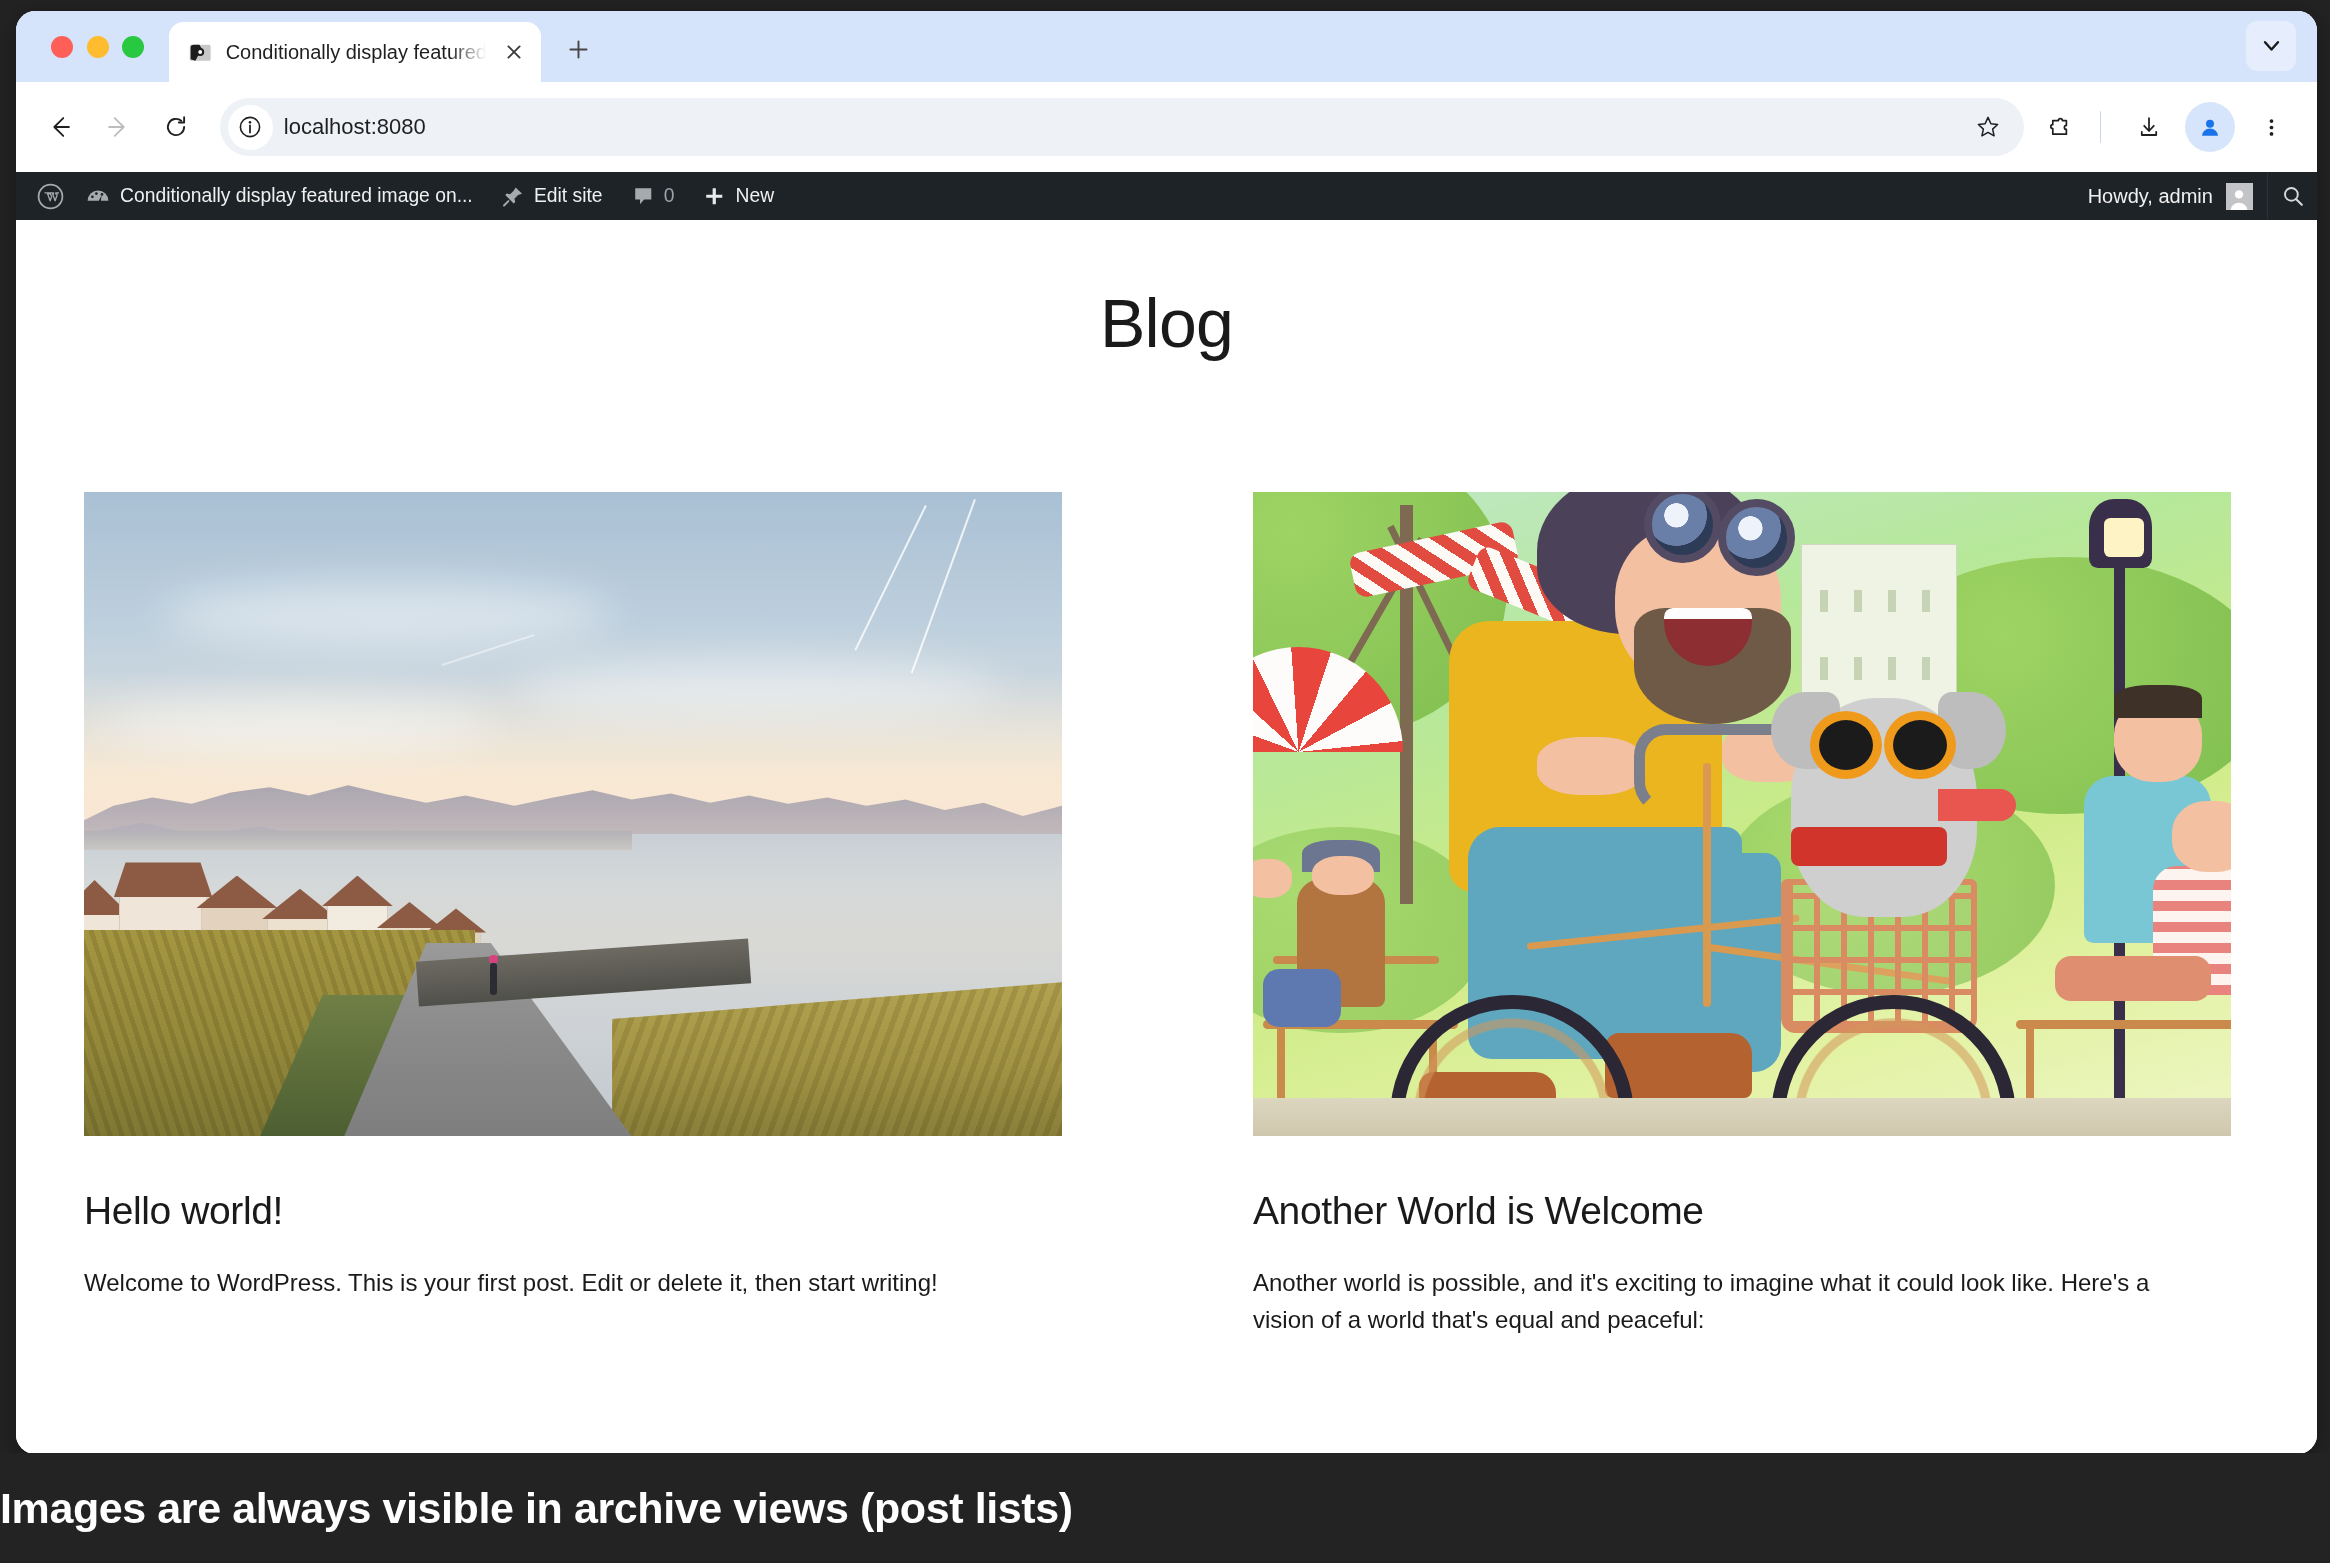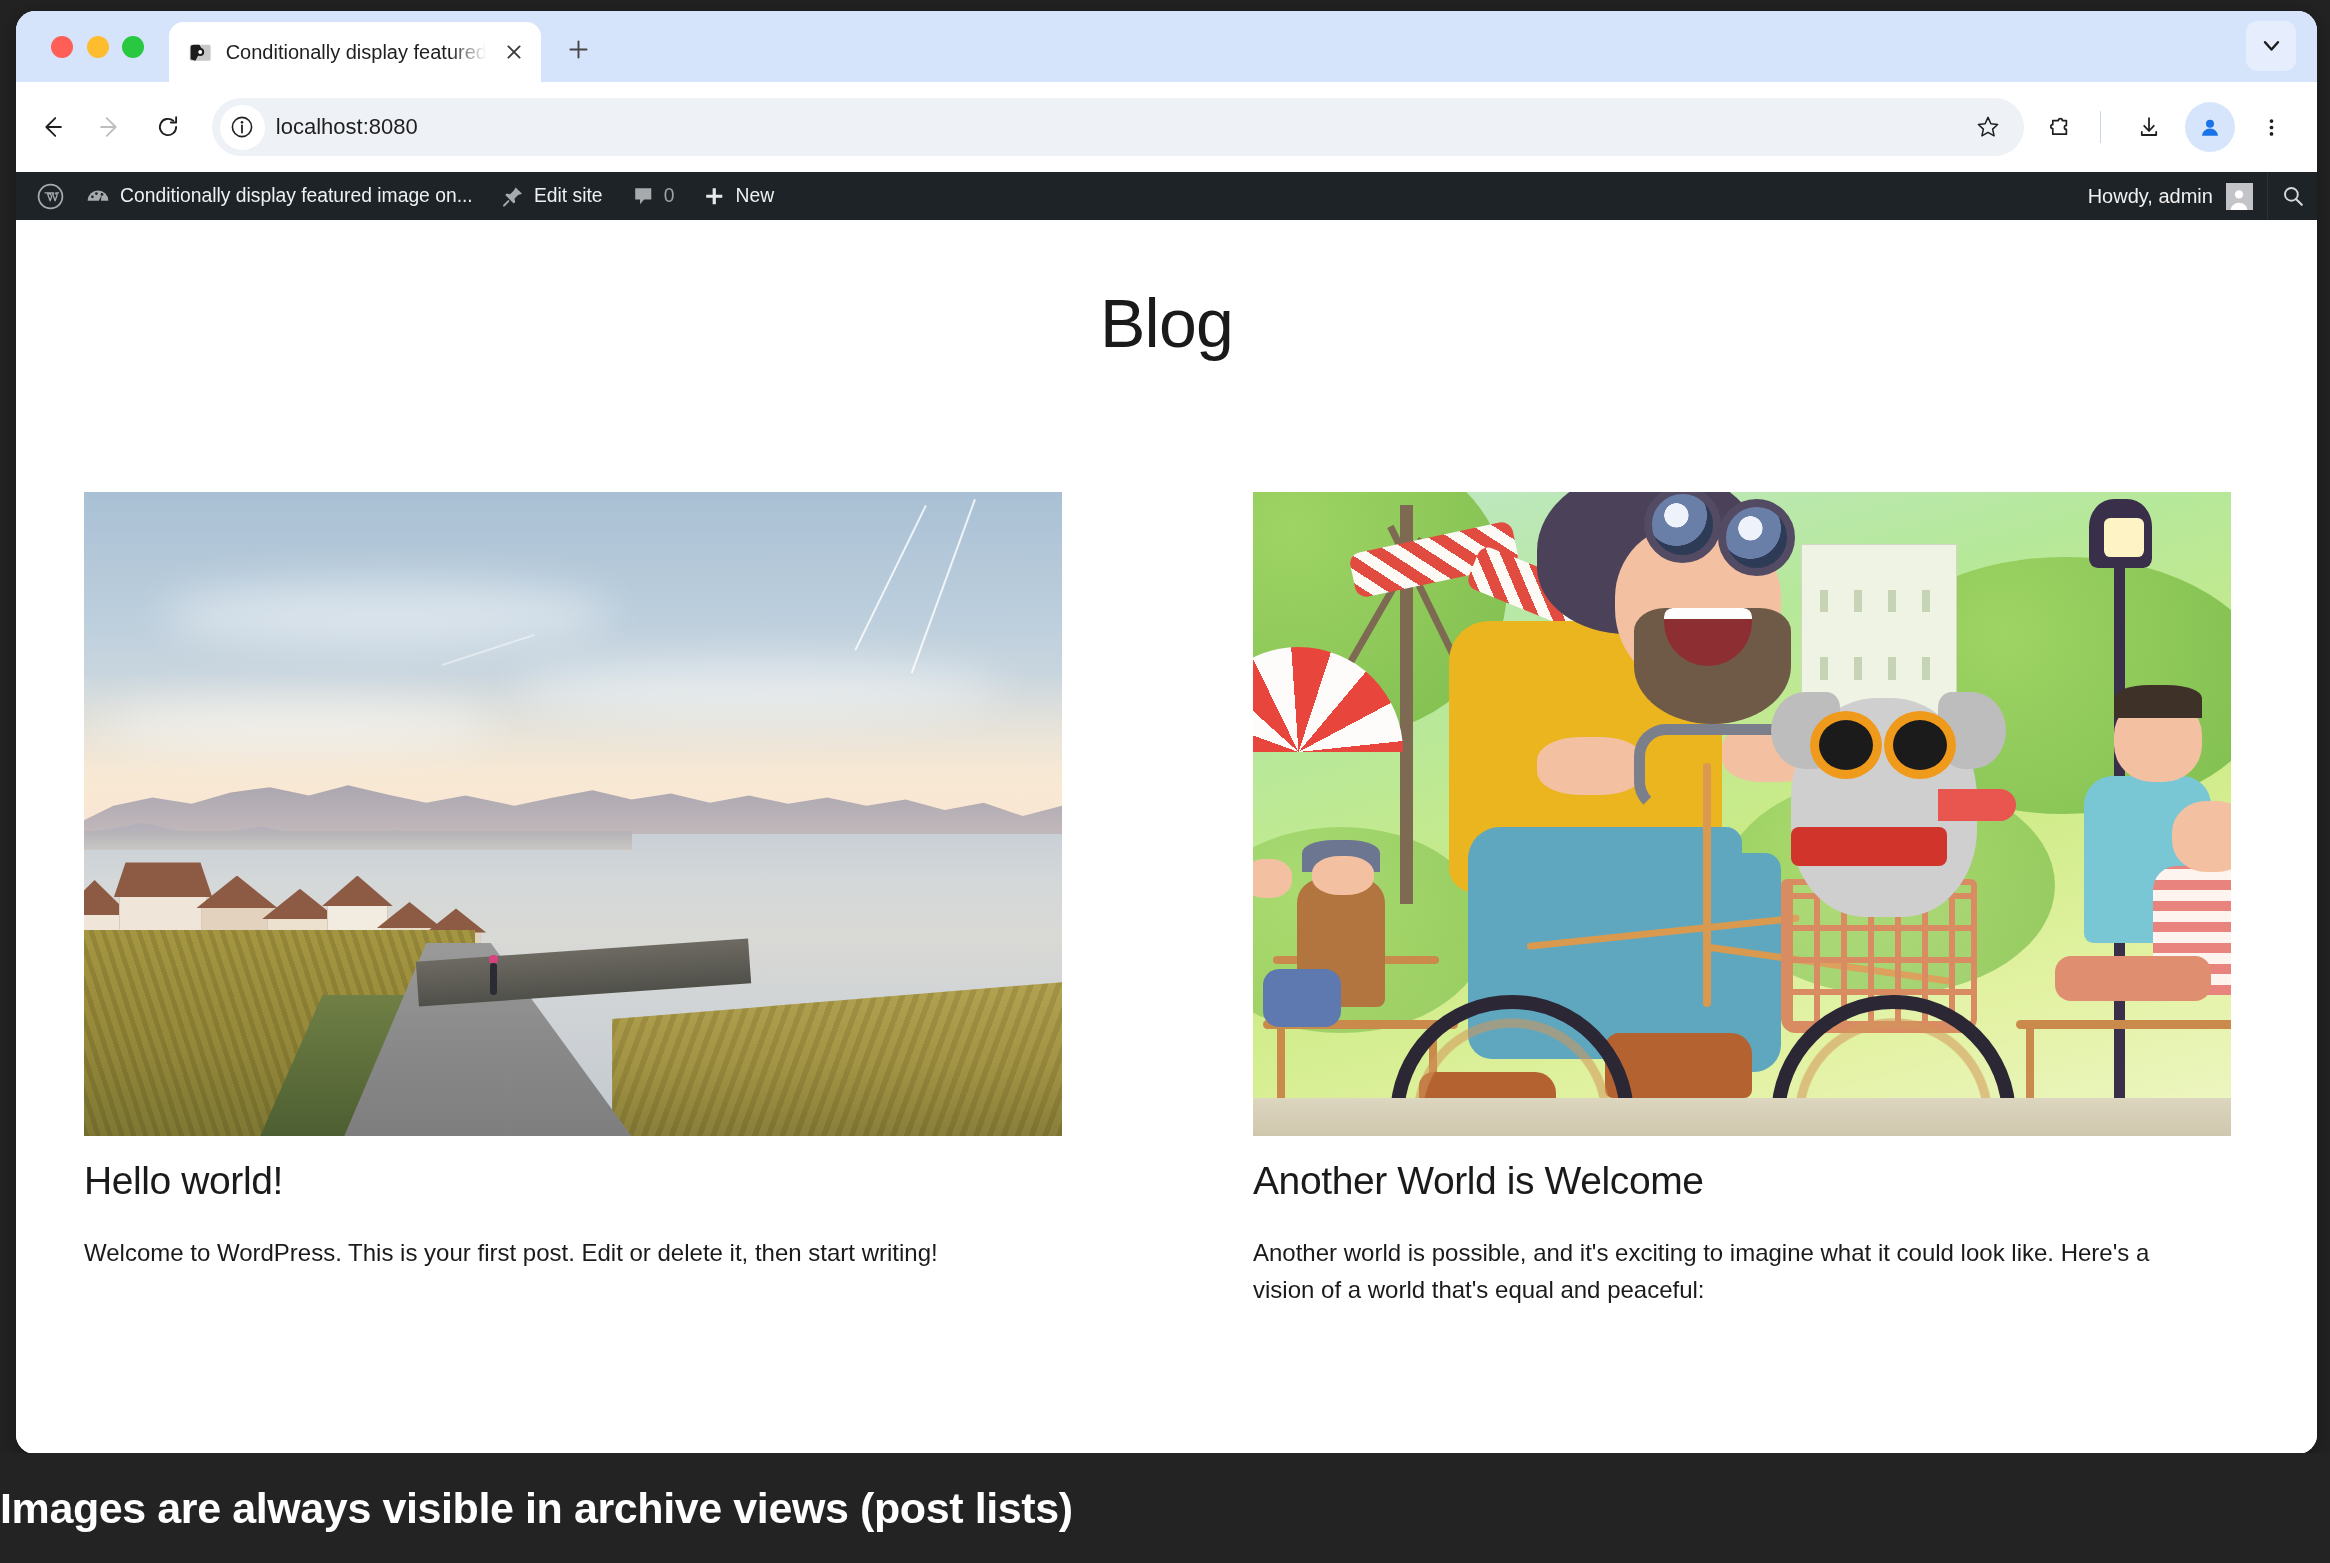--- a/index.html
+++ b/index.html
@@ -86,21 +86,21 @@
     display: flex; align-items: center; justify-content: center;
     color: #1b1b1b;
   }
   .tab-list-btn svg { width: 21px; height: 21px; }
 
   
   .toolbar {
     height: 90px;
     background: #ffffff;
     display: flex; align-items: center;
-    padding: 0 21px 0 8px;
+    padding: 0 21px 0 16px;
     gap: 3.2px;
   }
   .nav-btn {
     width: 55px; height: 55px;
     display: flex; align-items: center; justify-content: center;
     border-radius: 50%;
     color: #1f1f1f;
     flex: 0 0 auto;
   }
   .nav-btn.disabled { color: #bdbdbd; }
@@ -219,21 +219,21 @@
   .post-thumb {
     width: 978px; height: 644px;
     overflow: hidden;
     position: relative;
     background: #ccc;
   }
   .post-title {
     font-size: 39px;
     font-weight: 400;
     color: #1a1a1a;
-    margin-top: 23px;
+    margin-top: 53px;
     letter-spacing: -0.4px;
   }
   .post-excerpt {
     font-size: 24px;
     line-height: 1.55;
     color: #1a1a1a;
     margin-top: 31px;
     max-width: 934px;
   }
 

